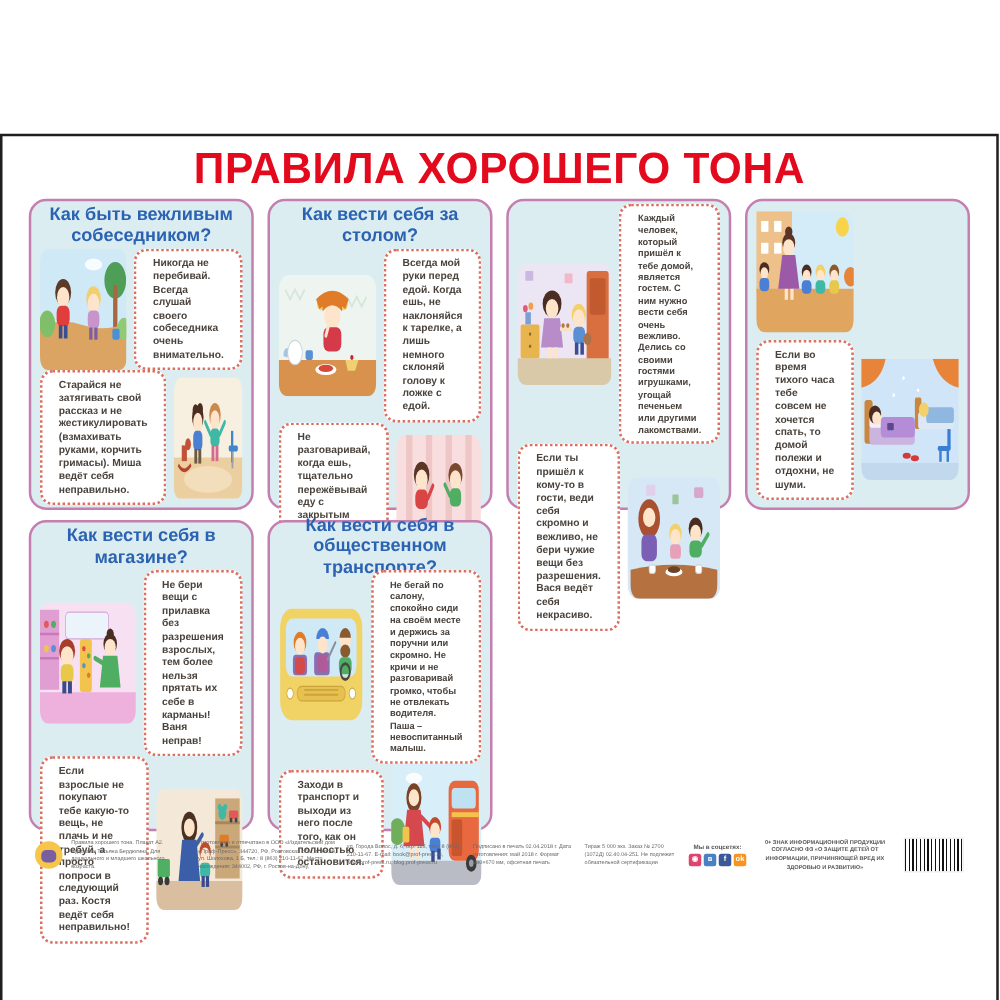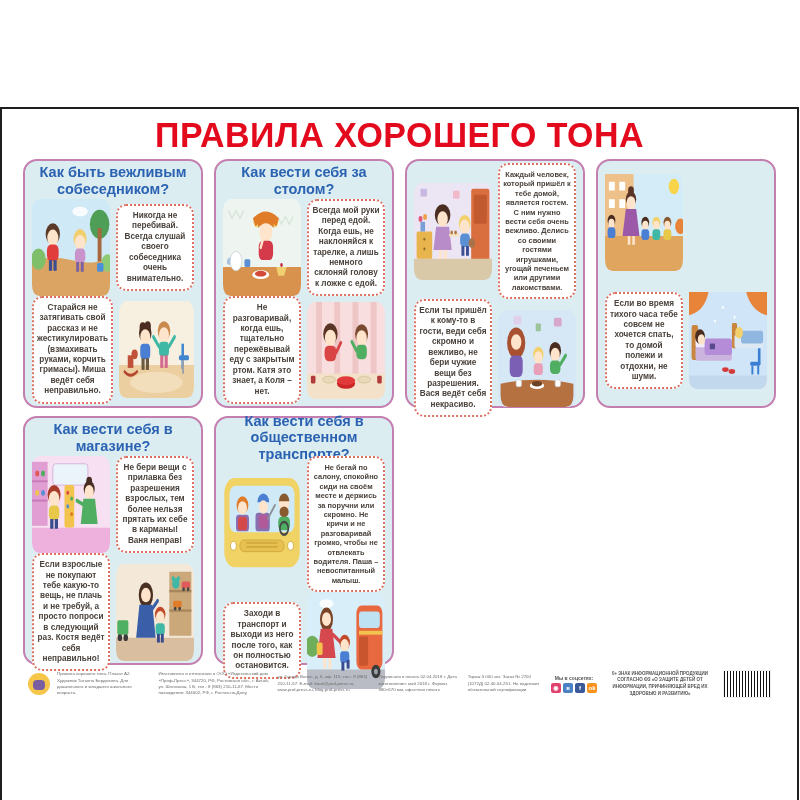--- a/index.html
+++ b/index.html
@@ -5,21 +5,21 @@
   html,body{margin:0;padding:0}
   body{width:800px;height:800px;background:#fff;font-family:"Liberation Sans",sans-serif;position:relative;overflow:hidden}
   .poster-frame{position:absolute;left:0;top:107px;width:799px;height:766px;border:2px solid #1f1f1f;box-sizing:border-box;background:#fff}
   .main-title{margin:6px 0 4px;text-align:center;font-size:35px;font-weight:800;color:#e40a1e;letter-spacing:.5px;transform:scaleX(.97)}
   .grid{display:grid;grid-template-columns:repeat(4,1fr);gap:8px 11px;padding:0 21px}
   .panel{background:#dcedf2;border:2px solid #c47fb0;border-radius:14px;padding:2px 7px 6px;box-sizing:border-box;height:249px;display:flex;flex-direction:column}
   .panel-title{margin:1px 0 2px;text-align:center;font-size:14.5px;line-height:1.12;font-weight:800;color:#2b63b2;min-height:33px;display:flex;align-items:center;justify-content:center}
   .prow{flex:1;display:grid;grid-template-columns:1fr 1fr;gap:6px;align-items:center}
   .pic{margin:0}
   .pic svg{display:block;width:100%;height:97px}
-  .tbox{border:2px dotted #dd6f60;border-radius:10px;background:#fff;padding:5px 3px;font-size:8.2px;font-weight:700;color:#4a423c;text-align:center;line-height:1.27}
+  .tbox{border:2px dotted #dd6f60;border-radius:10px;background:#fff;padding:5px 13px;font-size:8.2px;font-weight:700;color:#4a423c;text-align:left;line-height:1.27}
   .tbox.small{font-size:7.4px}
   .footer{display:flex;align-items:center;gap:7px;padding:5px 26px 0}
   .logo{width:22px;height:22px;border-radius:50%;background:#f6c64a;position:relative;flex:none}
   .logo::after{content:"";position:absolute;left:5px;top:7px;width:12px;height:10px;border-radius:4px;background:#7a5fa0}
   .fcol{font-size:4.4px;color:#6b6b6b;line-height:1.45;max-width:112px}
   .social{display:flex;flex-direction:column;align-items:center;gap:2px;flex:none}
   .social-label{font-size:5px;font-weight:700;color:#555}
   .social-icons{display:flex;gap:2px}
   .sicon{width:10px;height:10px;border-radius:2px;display:flex;align-items:center;justify-content:center;color:#fff;font-size:6px;font-weight:700;line-height:1}
   .inst{background:#e0446e}.vk{background:#4a80c4}.fb{background:#3b5998}.ok{background:#f7931e}

